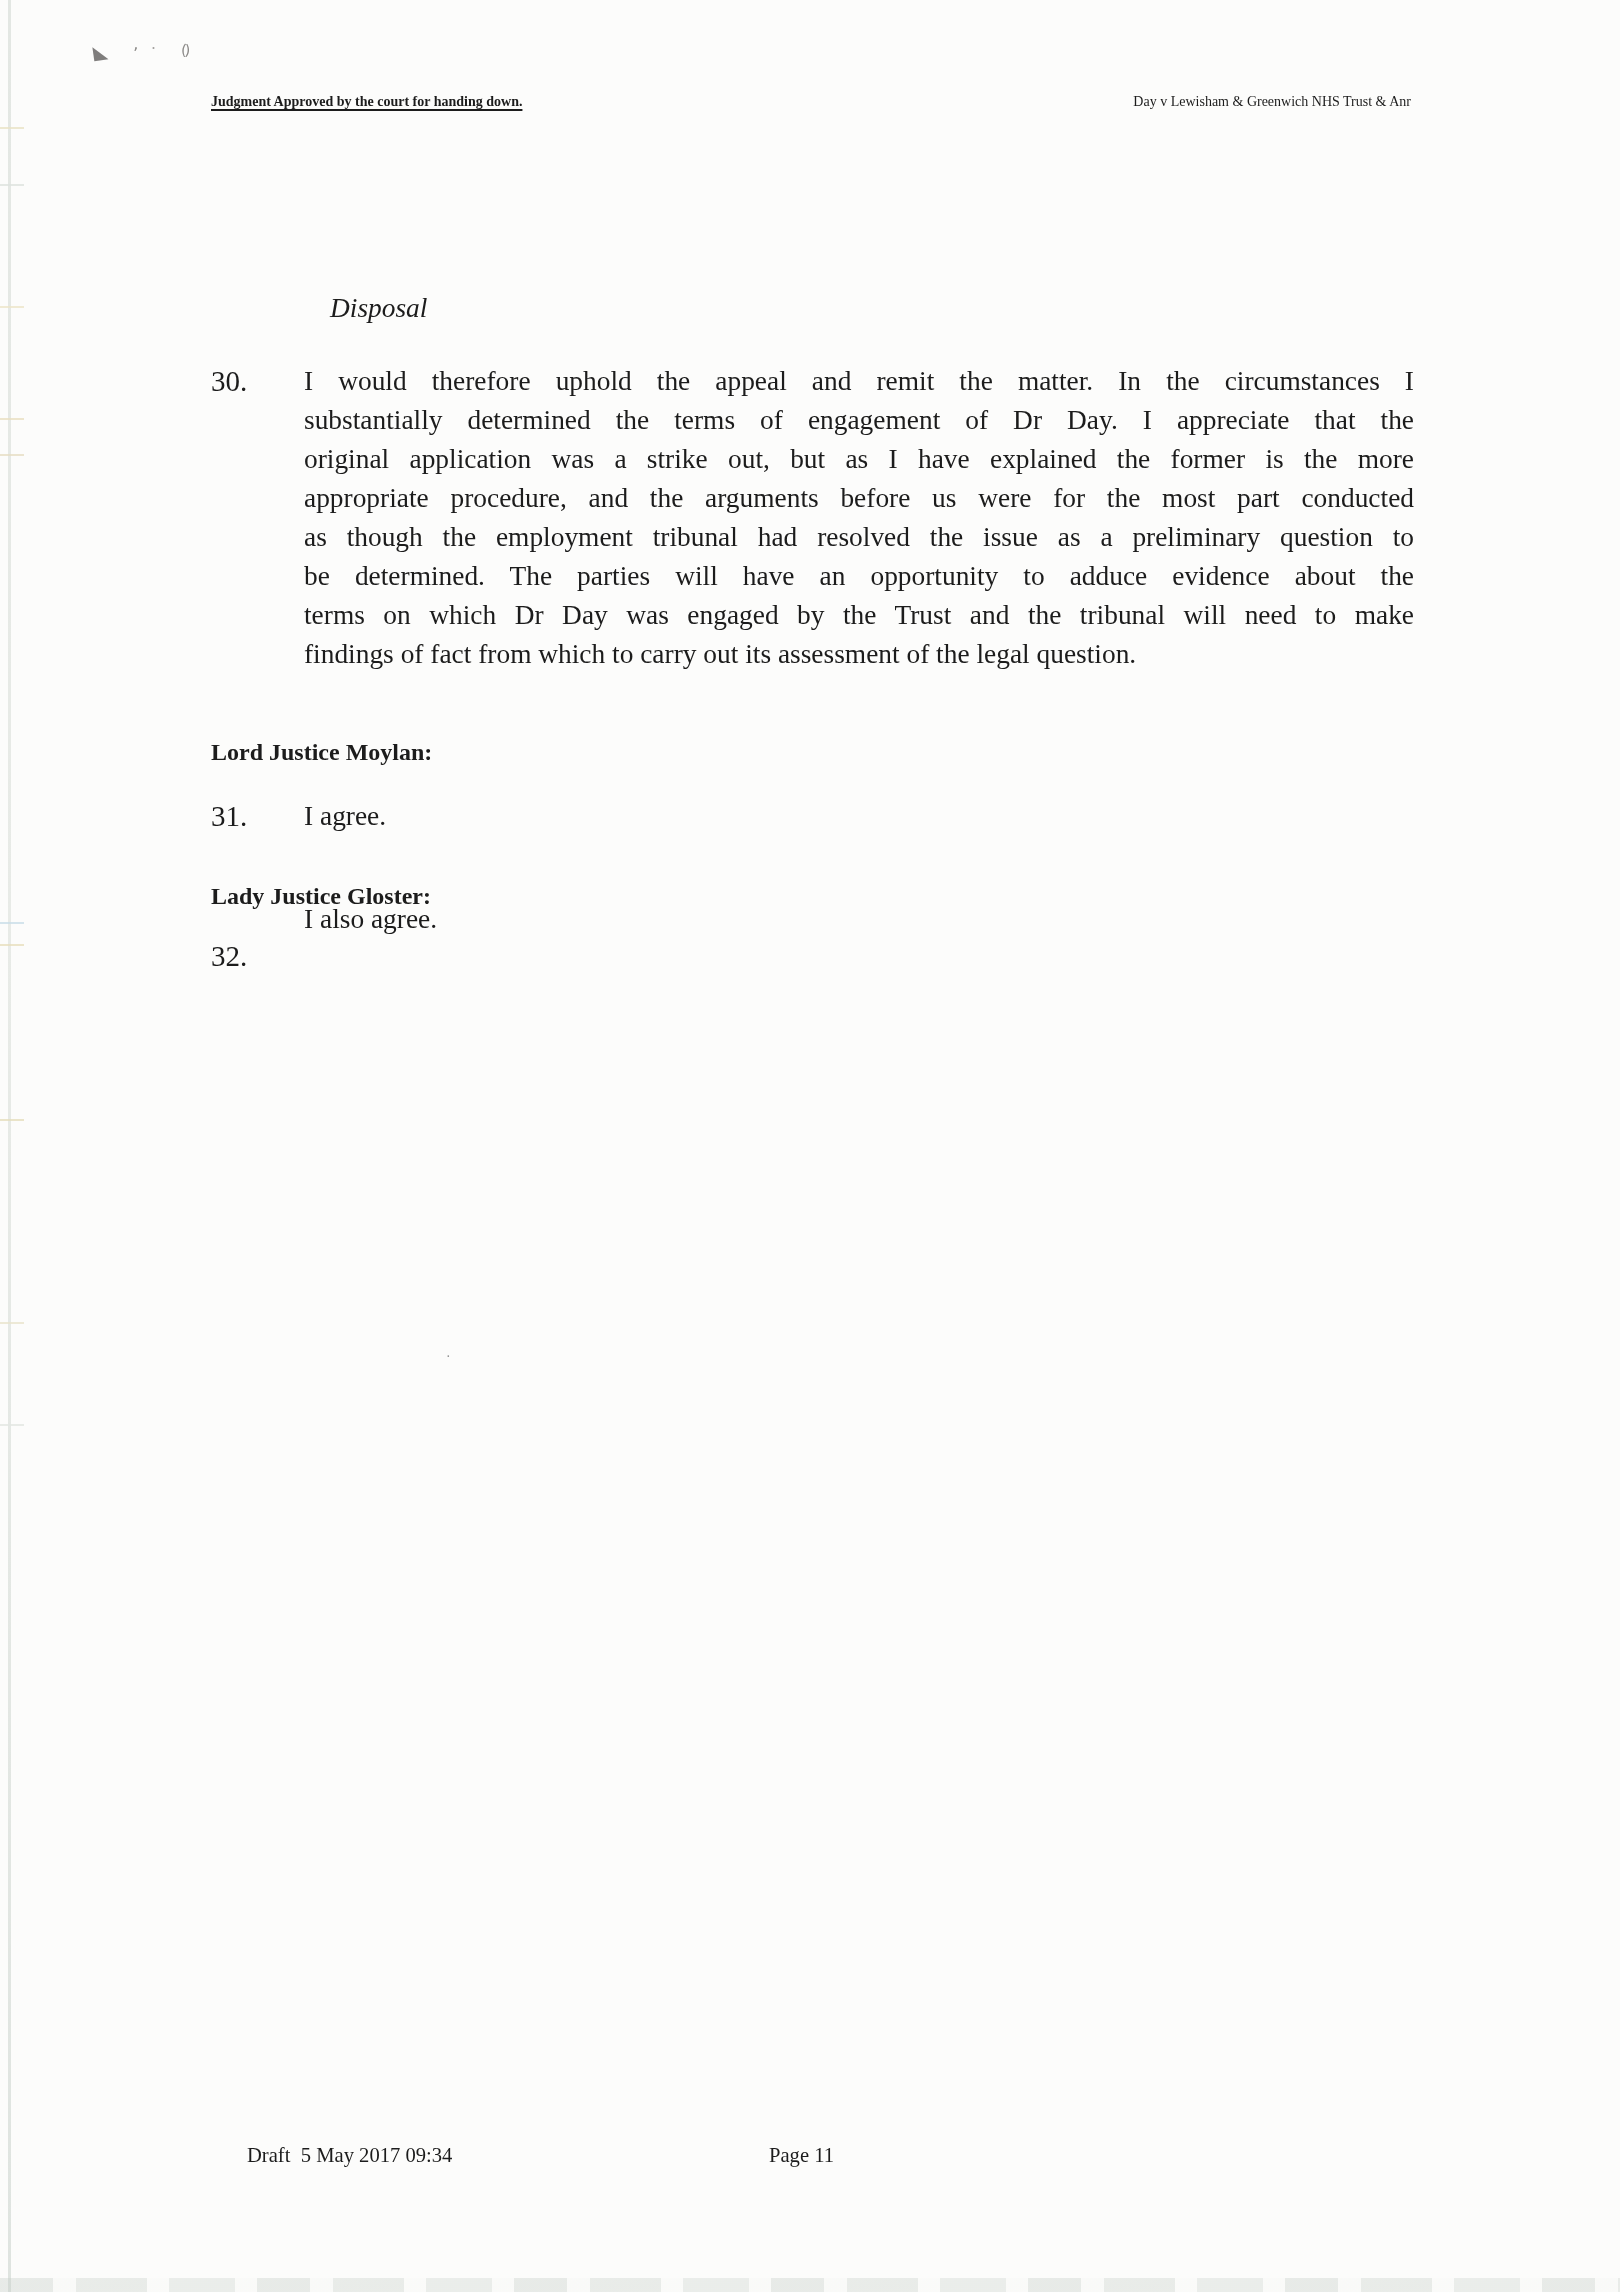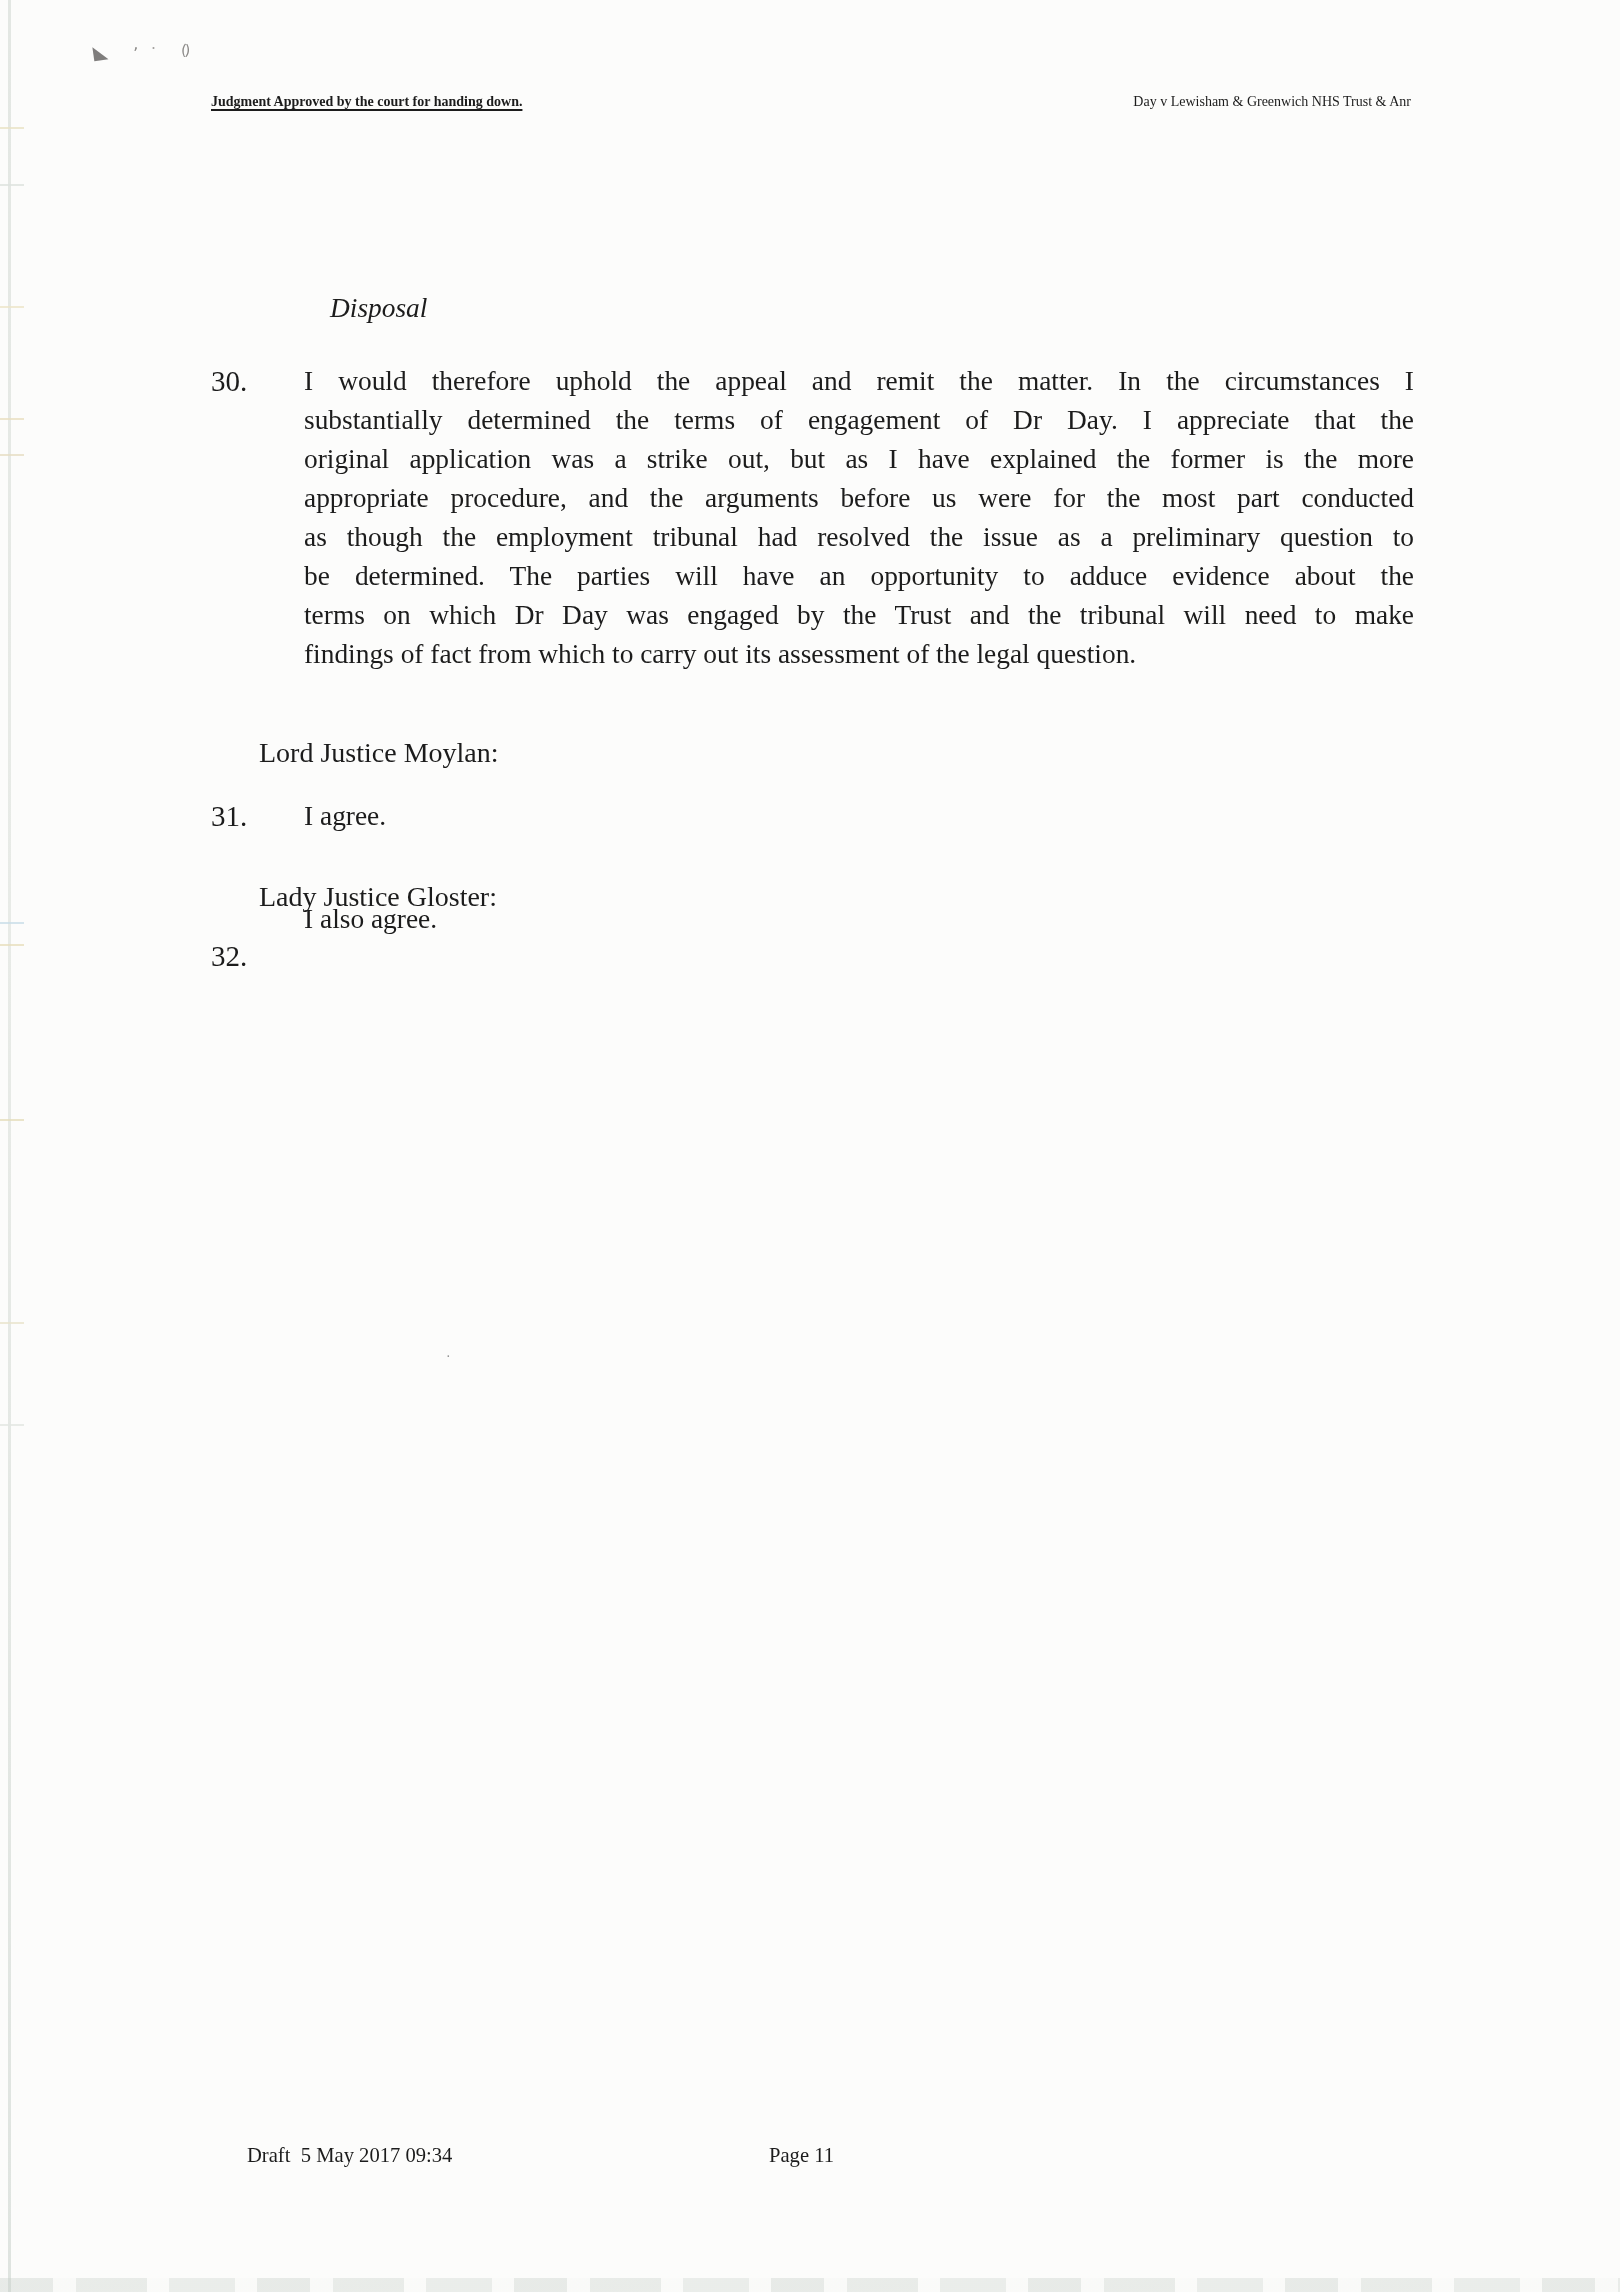--- a/index.html
+++ b/index.html
@@ -33,21 +33,21 @@
   
   .hdr { position:absolute; top:89px; font-size:14px; line-height:25.5px; }
   .hdr-left  { left:211px; font-weight:bold; text-decoration:underline; text-decoration-thickness:2px; text-underline-offset:2.9px; }
   .hdr-right { right:209px; }
   
   .tblock { position:absolute; left:304px; width:1110px; font-size:27.4px; line-height:39px; }
   .jline  { text-align:justify; text-align-last:justify; white-space:nowrap; }
   .jlast  { text-align:left; text-align-last:left; white-space:nowrap; }
   .pnum   { position:absolute; left:211px; width:88px; font-size:29px; line-height:39px; }
   .section-heading { position:absolute; left:304px; font-size:27.4px; line-height:39px; font-style:italic;margin-left:26px; }
-  .judge-heading   { position:absolute; left:211px; font-size:28px; line-height:39px; font-weight:normal;margin-left:48px; }
+  .judge-heading   { position:absolute; left:211px; font-size:24px; line-height:39px; font-weight:bold; }
   
   .ftr { position:absolute; top:2143px; font-size:20.6px; line-height:25.5px; white-space:pre;margin-left:36px; }
   .ftr-left { left:211px; }
   .ftr-page { left:733px; }
 </style>
 </head>
 <body>
 
 <div class="page">
 

